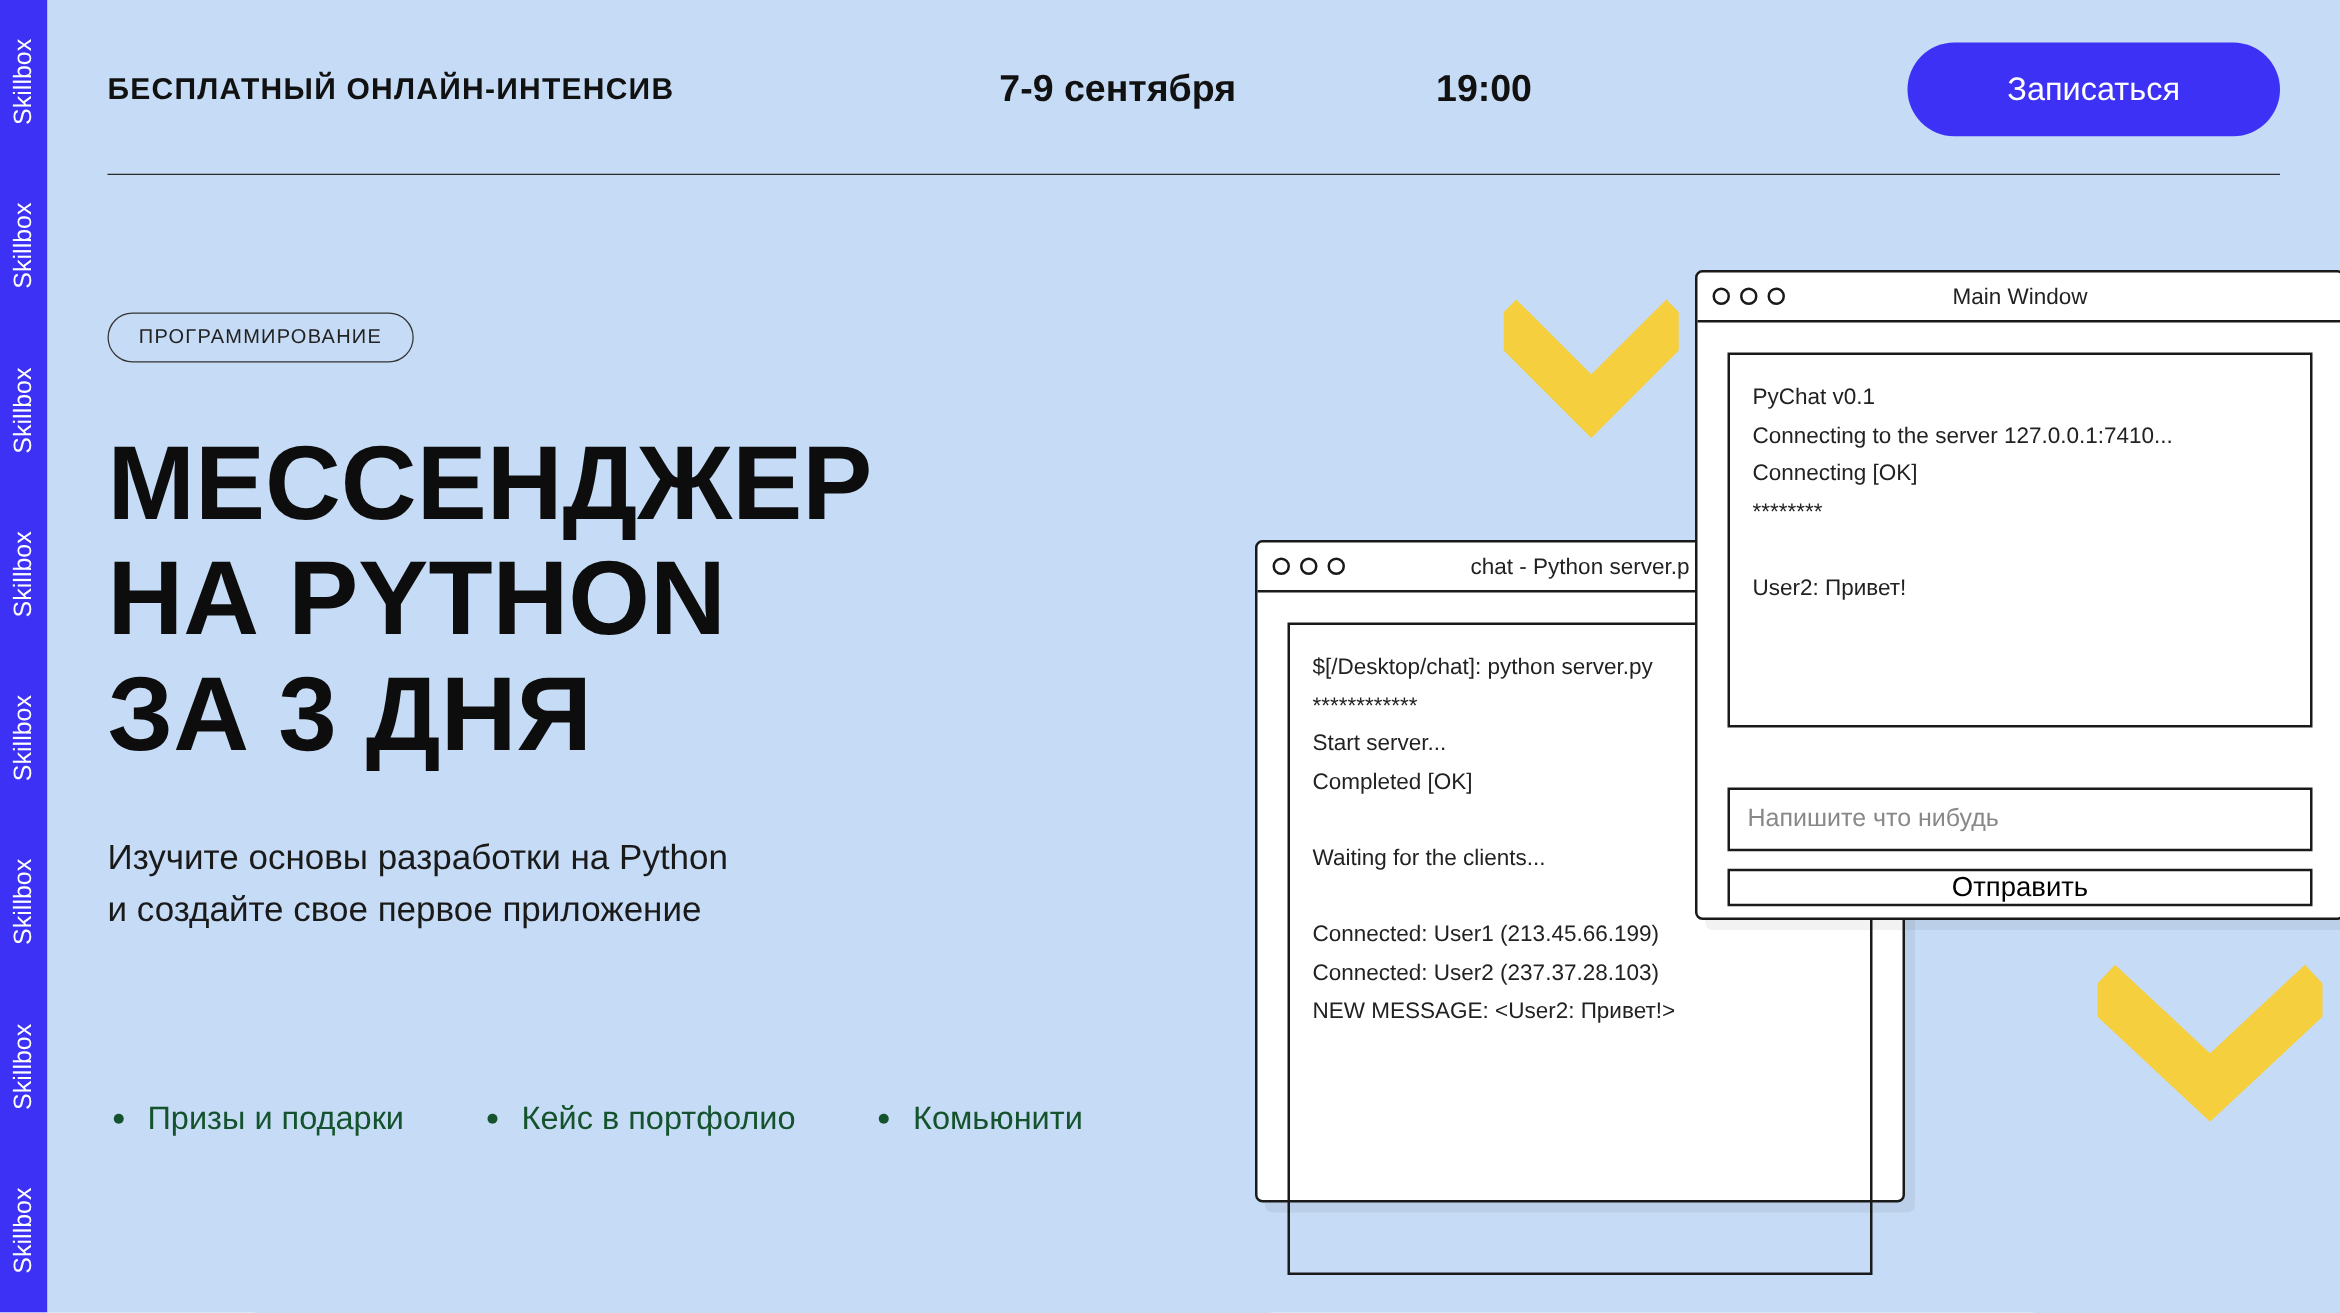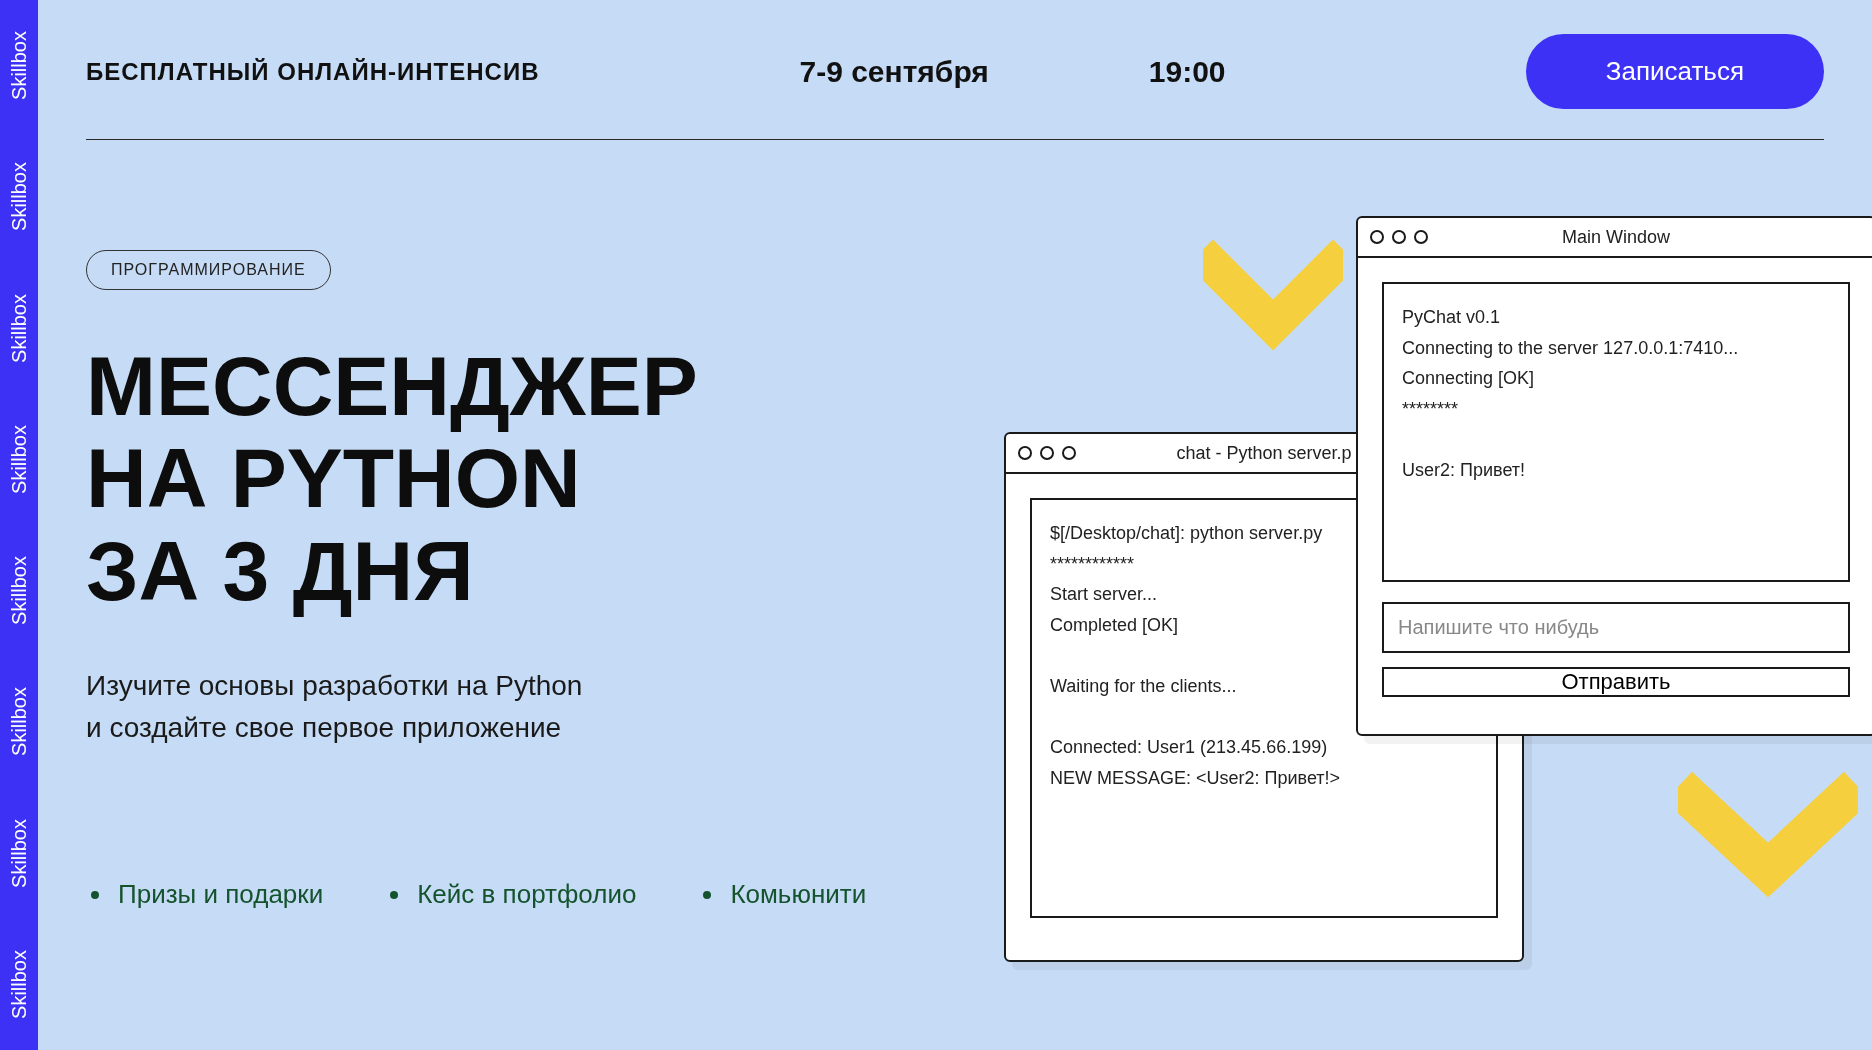--- a/index.html
+++ b/index.html
@@ -142,31 +142,31 @@
     font-size: 18px;
     color: #222;
   }
   .win-body { padding: 24px; }
   .term-box {
     border: 2px solid #1a1a1a;
     padding: 18px;
     font-size: 18px;
     color: #222;
     line-height: 1.7;
-    height: 420px;
+    height: 522px;
   }
   .term-box.short { height: 300px; }
   .term-line { white-space: pre-wrap; }
   .chat-input {
     width: 100%;
     border: 2px solid #1a1a1a;
     padding: 12px 14px;
     font-size: 20px;
     color: #888;
-    margin-top: 20px;
+    margin-top: 48px;
   }
   .chat-send {
     width: 100%;
     border: 2px solid #1a1a1a;
     background: #fff;
     font-size: 22px;
     margin-top: 14px;
     cursor: pointer;
   }
   .chev1 {
@@ -244,20 +244,21 @@
     <div class="win-body">
       <div class="term-box">
         <div class="term-line">$[/Desktop/chat]: python server.py</div>
         <div class="term-line">************</div>
         <div class="term-line">Start server...</div>
         <div class="term-line">Completed [OK]</div>
         <div class="term-line">&nbsp;</div>
         <div class="term-line">Waiting for the clients...</div>
         <div class="term-line">&nbsp;</div>
         <div class="term-line">Connected: User1 (213.45.66.199)</div>
+        <div class="term-line">Connected: User2 (237.37.28.103)</div>
         <div class="term-line">NEW MESSAGE: &lt;User2: Привет!&gt;</div>
       </div>
     </div>
   </div>
 
   <div class="mock-window front">
     <div class="win-head">
       <div class="dots">
         <span class="dot"></span>
         <span class="dot"></span>

